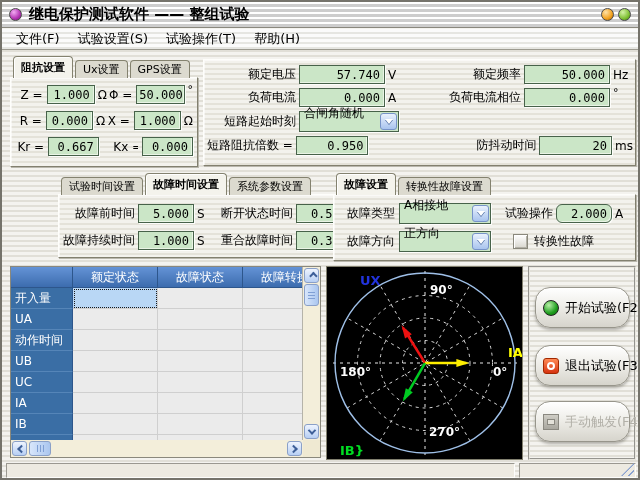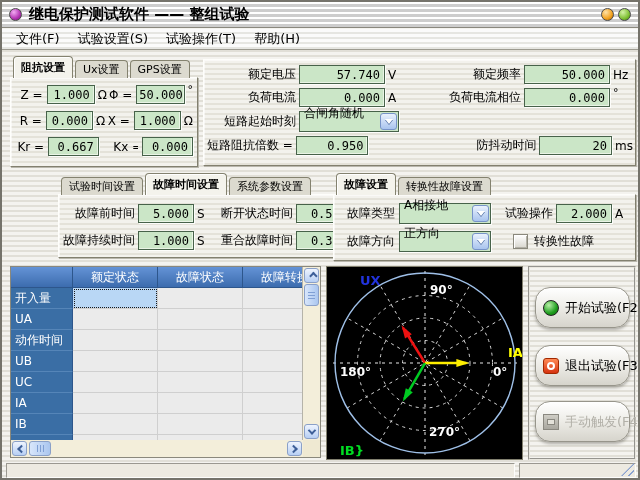--- a/index.html
+++ b/index.html
@@ -247,21 +247,21 @@
     <div class="tp-content raised">
       <div class="frow" style="margin-bottom:7px;">
         <span class="lbl" style="width:55px;">故障类型</span>
         <span class="dd" style="width:92px;margin-left:4px;">
           <span class="dd-txt">A相接地</span>
           <span class="dd-btn">
               <span class="tri-down"></span>
             </span>
         </span>
         <span class="lbl" style="width:62px;">试验操作</span>
-        <span class="box" style="width:56px;margin-left:3px;">2.000</span>
+        <span class="box" style="width:56px;margin-left:3px;border-radius:6px;">2.000</span>
         <span class="unit">A</span>
       </div>
       <div class="frow">
         <span class="lbl" style="width:55px;">故障方向</span>
         <span class="dd" style="width:92px;margin-left:4px;">
           <span class="dd-txt">正方向</span>
           <span class="dd-btn">
               <span class="tri-down"></span>
             </span>
         </span>

